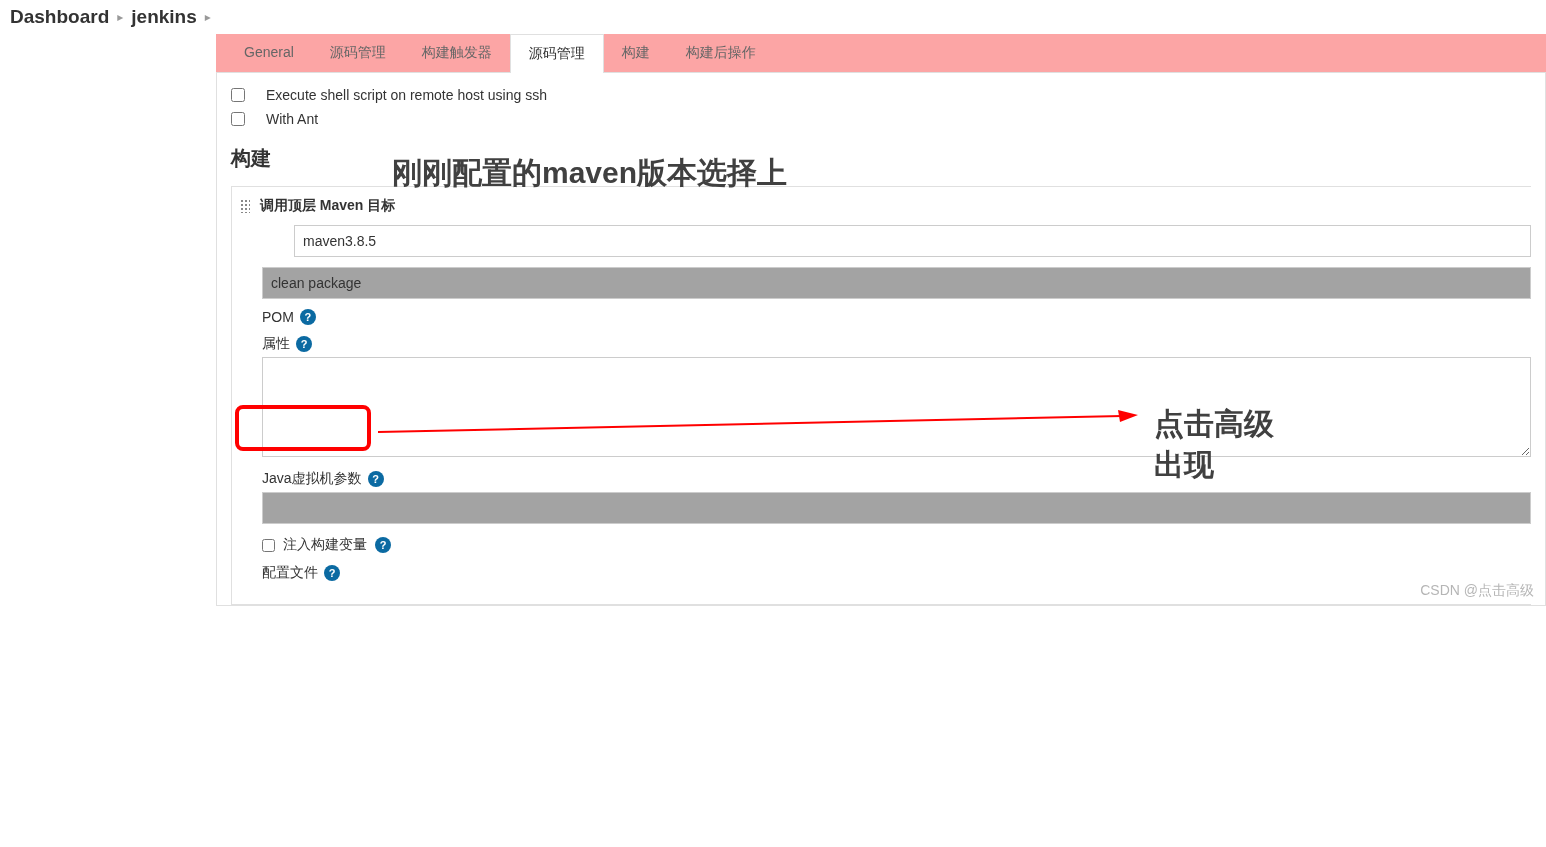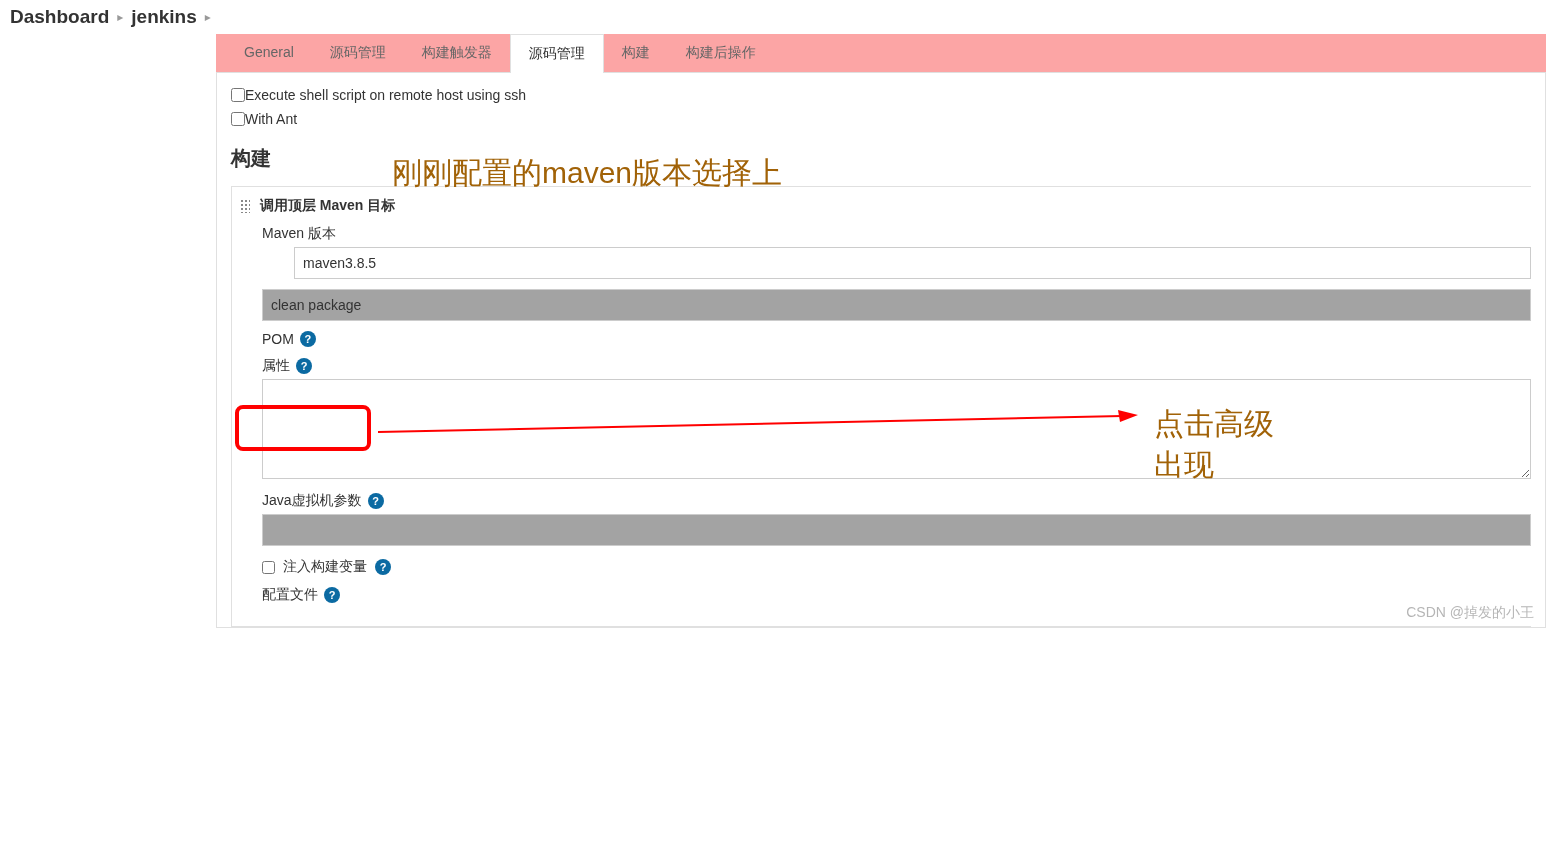--- a/index.html
+++ b/index.html
@@ -54,21 +54,21 @@
       border-top: 1px solid #e0e0e0;
     }
     .panel {
       border: 1px solid #e0e0e0;
       border-top: none;
       padding: 10px 14px 0 14px;
     }
     .checkbox-row {
       display: flex;
       align-items: center;
-      gap: 0;
+      gap: 21px;
       padding: 4px 0;
       font-size: 14px;
     }
     .checkbox-row input[type="checkbox"]{
       width:14px;height:14px;
     }
     .section-title {
       font-weight: 700;
       font-size: 20px;
       margin-top: 14px;
@@ -149,22 +149,22 @@
     .checkbox-inline {
       padding-left: 22px;
       margin-top: 12px;
       display: flex;
       align-items: center;
       gap: 8px;
     }
     
     .anno-text {
       position: absolute;
-      color: #a16207;
-      font-weight: 400;
+      color: #404040;
+      font-weight: 700;
       pointer-events: none;
     }
     .anno-top {
       left: 392px;
       top: 155px;
       font-size: 30px;
       line-height:1.2;
     }
     .anno-right {
       left: 1154px;
@@ -228,21 +228,20 @@
       <span>With Ant</span>
     </div>
 
     <div class="section-title">构建</div>
 
     <div class="build-block">
       <span class="drag-handle"></span>
       <span class="block-title">调用顶层 Maven 目标</span>
 
       <div class="field">
-        <div class="field-label">Maven 版本</div>
         <div class="select-wrap">
           <div class="select">maven3.8.5</div>
         </div>
       </div>
 
       <div class="field">
         <input class="input" value="clean package" style="">
       </div>
 
       <div class="field">
@@ -289,13 +288,13 @@
 <div class="anno-text anno-right">
   <div>点击高级</div>
   <div>出现</div>
 </div>
 <div class="red-box"></div>
 <svg class="arrow" viewBox="0 0 760 30" preserveAspectRatio="none">
   <line x1="0" y1="22" x2="744" y2="6" stroke="#ff0000" stroke-width="2"></line>
   <polygon points="760,5 740,0 742,12" fill="#ff0000"></polygon>
 </svg>
 
-<div class="watermark">CSDN @掉发的小王</div>
+<div class="watermark">CSDN @点击高级</div>
 
 </body></html>

